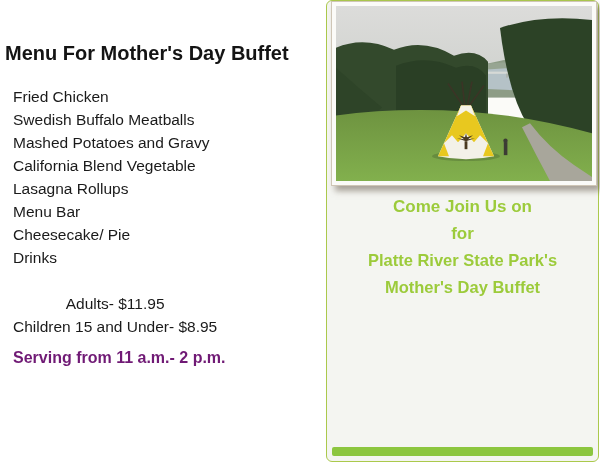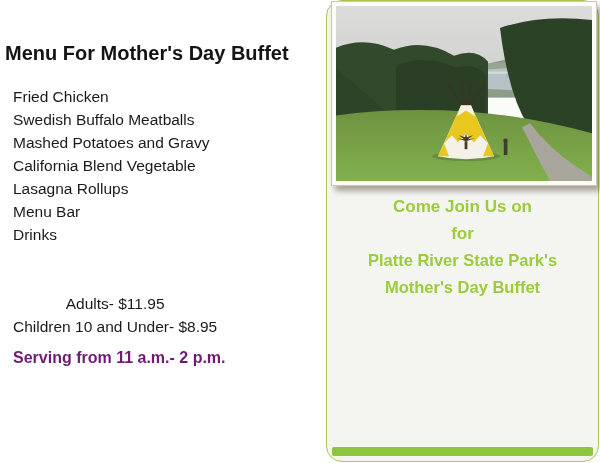--- a/index.html
+++ b/index.html
@@ -33,21 +33,21 @@
     white-space: nowrap;
   }
 
   
   .right-panel {
     position: absolute; left: 326px; top: 0;
     width: 273px; height: 462px;
     box-sizing: border-box;
     background: var(--panel_bg, #F4F5F1);
     border: 1px solid var(--border_green, #ABC94C);
-    border-radius: 16px;
+    border-radius: 6px;
   }
   .photo-frame {
     position: absolute; left: 4px; top: 0;
     width: 266px; height: 185px;
     box-sizing: border-box;
     background: #FBFBF8;
     border: 1px solid #CFC6B6;
     padding: 4px;
     box-shadow: 4px 5px 6px rgba(105, 92, 78, 0.55);
   }
@@ -84,26 +84,27 @@
 
   <div class="page-title">Menu For Mother's Day Buffet</div>
 
   <div class="menu-list">
     <span>Fried Chicken</span>
     <span>Swedish Buffalo Meatballs</span>
     <span>Mashed Potatoes and Gravy</span>
     <span>California Blend Vegetable</span>
     <span>Lasagna Rollups</span>
     <span>Menu Bar</span>
+    <span>Cheesecake/ Pie</span>
     <span>Drinks</span>
   </div>
 
   <div class="prices">
     <span>Adults- $11.95</span>
-    <span>Children 10 and Under- $8.95</span>
+    <span>Children 15 and Under- $8.95</span>
   </div>
 
   <div class="serving-line">Serving from 11 a.m.- 2 p.m.</div>
 
   <div class="right-panel">
 
     <div class="photo-frame">
       <svg viewBox="0 0 256 176" preserveAspectRatio="none">
         <defs>
           <linearGradient id="skyGrad" x1="0" y1="0" x2="0" y2="1">

